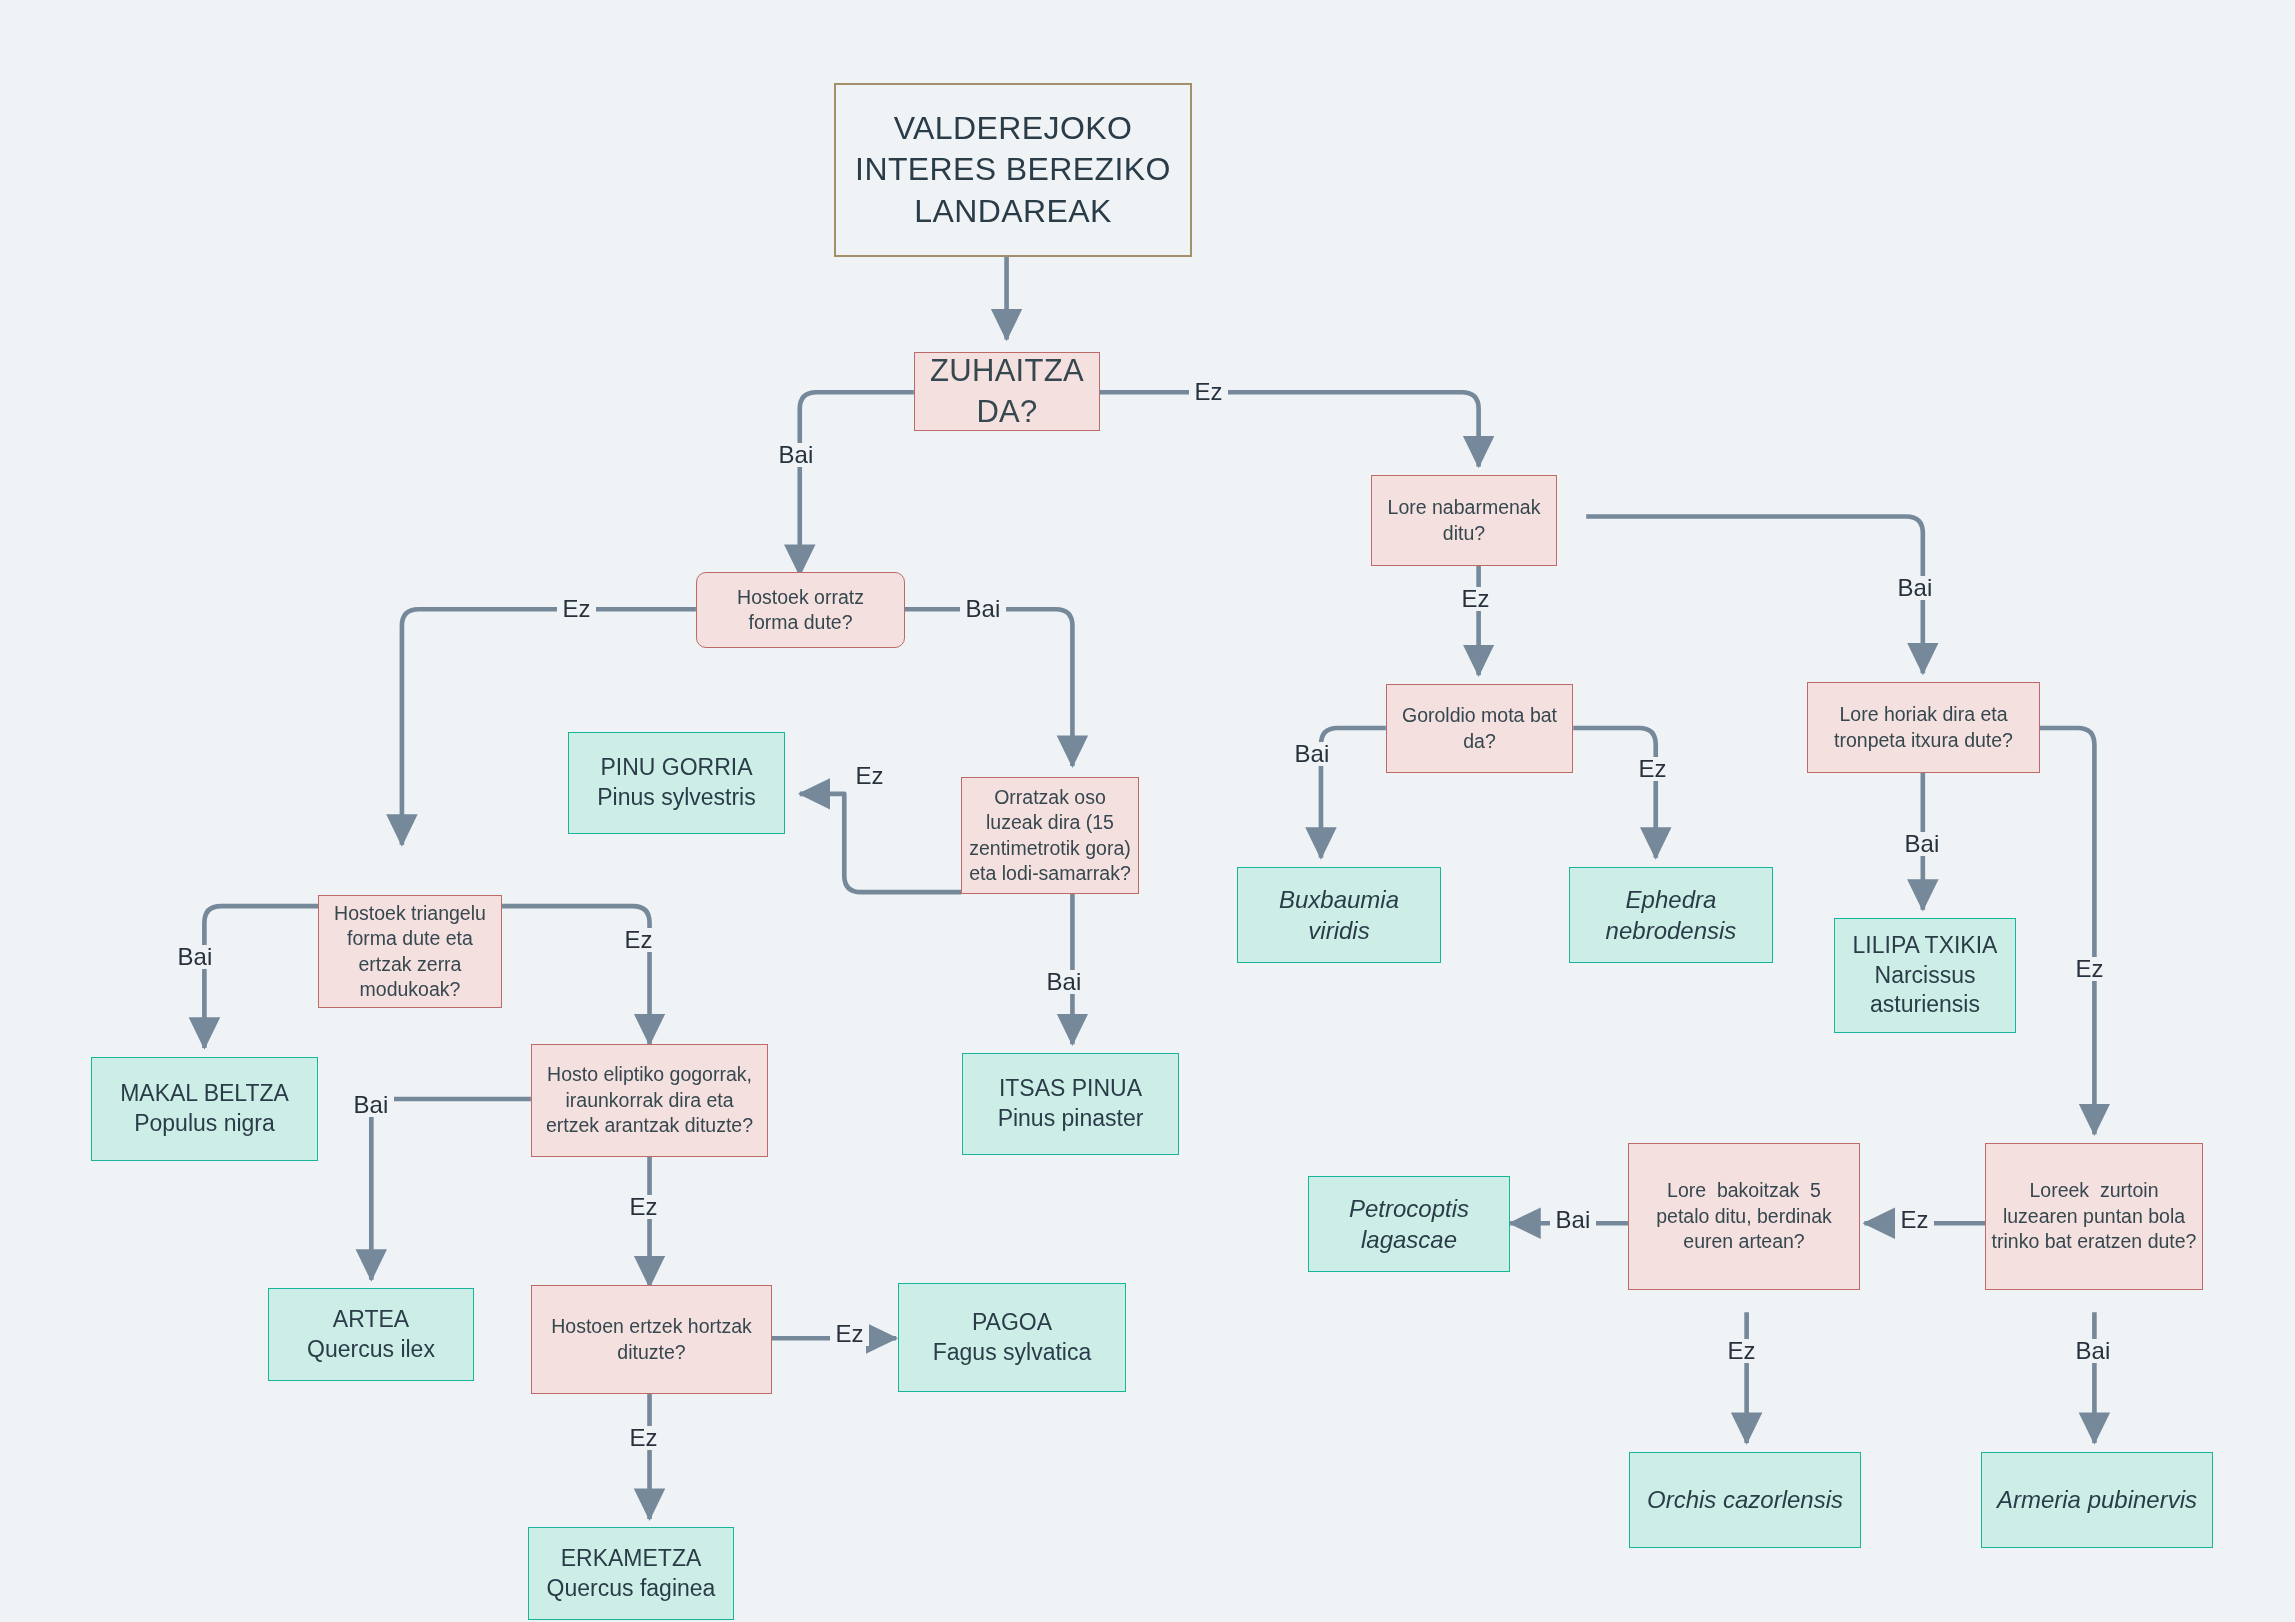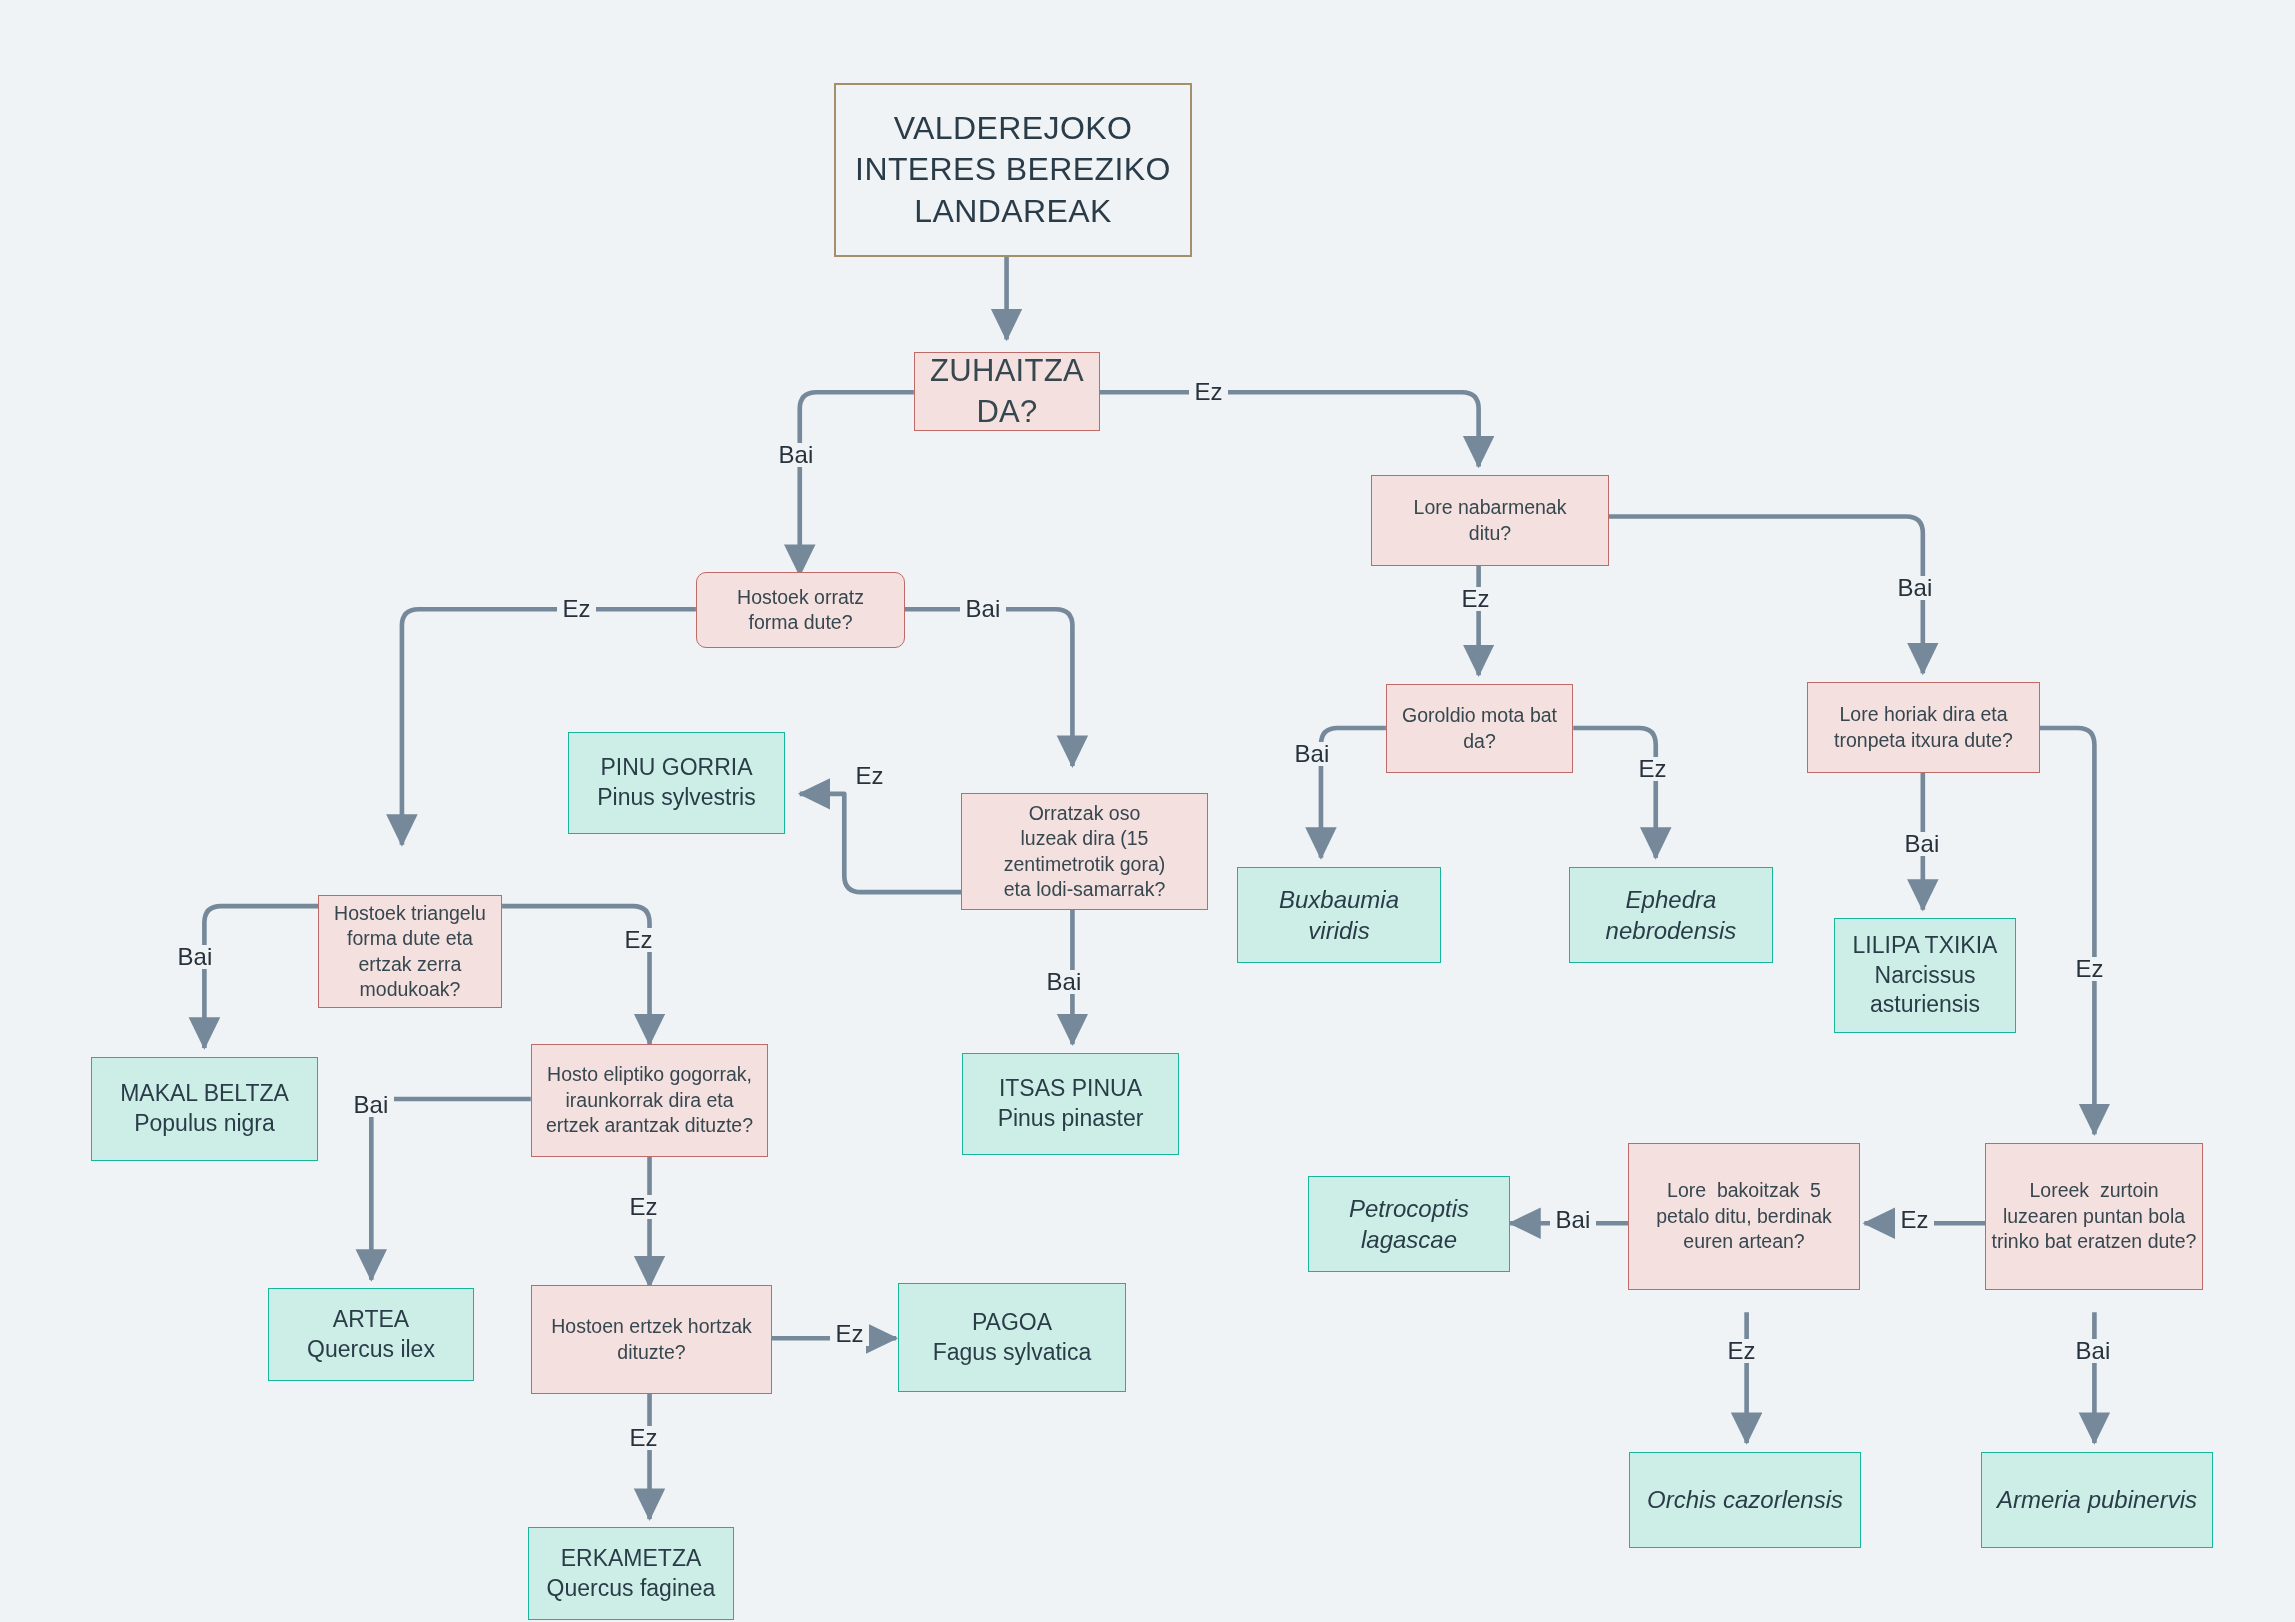--- a/index.html
+++ b/index.html
@@ -122,38 +122,38 @@
   <div class="node title-node" style="left:834px;top:83px;width:358px;height:174px;">VALDEREJOKO
 INTERES BEREZIKO
 LANDAREAK</div>
 
   <div class="node q-node big" style="left:914px;top:352px;width:186px;height:79px;">ZUHAITZA
 DA?</div>
 
   <div class="node q-node" style="left:696px;top:572px;width:209px;height:76px;border-radius:10px;">Hostoek orratz
 forma dute?</div>
 
-  <div class="node q-node" style="left:961px;top:777px;width:247px;height:117px;margin-top:16px;">Orratzak oso
+  <div class="node q-node" style="left:961px;top:777px;width:178px;height:117px;">Orratzak oso
 luzeak dira (15
 zentimetrotik gora)
 eta lodi-samarrak?</div>
 
   <div class="node q-node" style="left:318px;top:851px;width:184px;height:113px;margin-top:44px;">Hostoek triangelu
 forma dute eta
 ertzak zerra
 modukoak?</div>
 
   <div class="node q-node" style="left:531px;top:1285px;width:241px;height:109px;">Hostoen ertzek hortzak
 dituzte?</div>
 
   <div class="node q-node" style="left:531px;top:1044px;width:237px;height:113px;">Hosto eliptiko gogorrak,
 iraunkorrak dira eta
 ertzek arantzak dituzte?</div>
 
-  <div class="node q-node" style="left:1371px;top:475px;width:238px;height:91px;">Lore nabarmenak
+  <div class="node q-node" style="left:1371px;top:475px;width:186px;height:91px;">Lore nabarmenak
 ditu?</div>
 
   <div class="node q-node" style="left:1386px;top:684px;width:187px;height:89px;">Goroldio mota bat
 da?</div>
 
   <div class="node q-node" style="left:1807px;top:682px;width:233px;height:91px;">Lore horiak dira eta
 tronpeta itxura dute?</div>
 
   <div class="node q-node" style="left:1985px;top:1143px;width:218px;height:147px;">Loreek  zurtoin
 luzearen puntan bola

